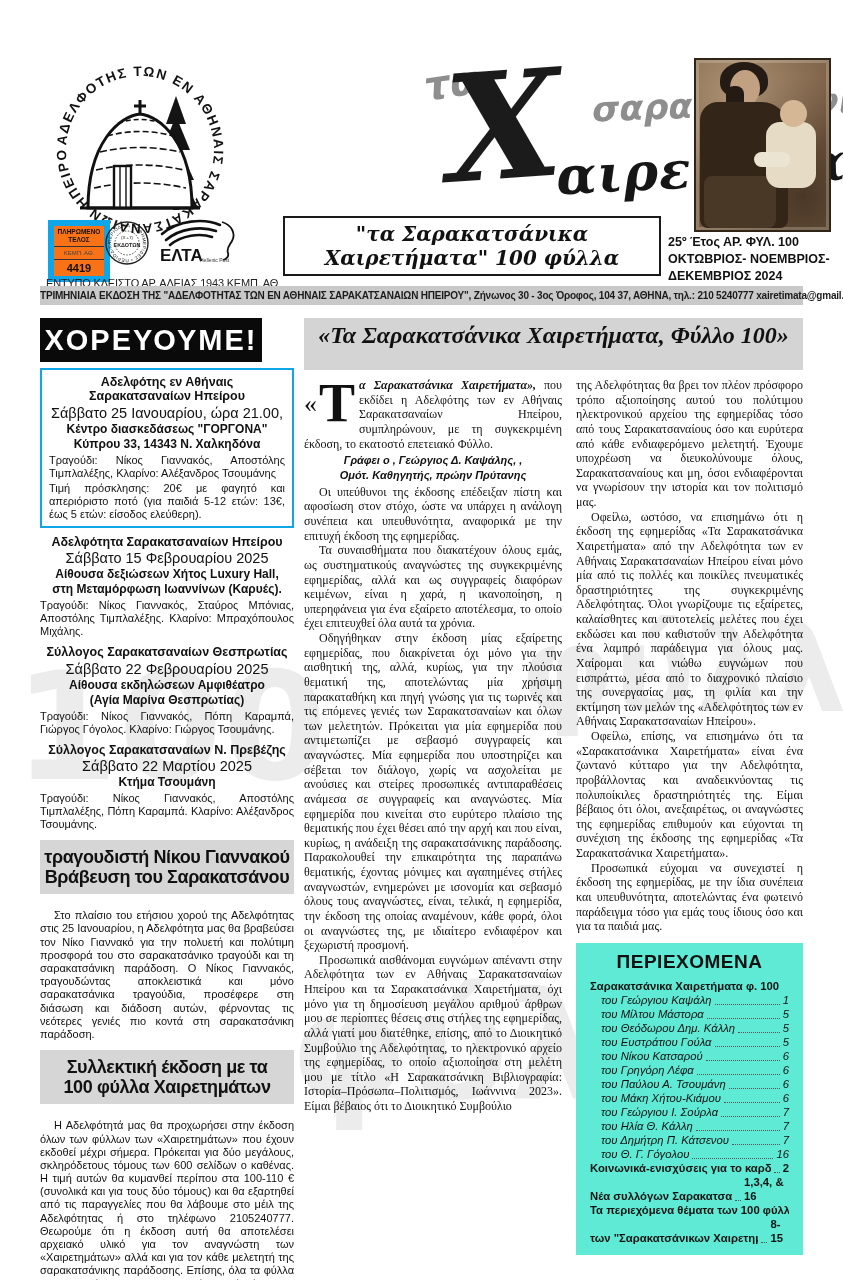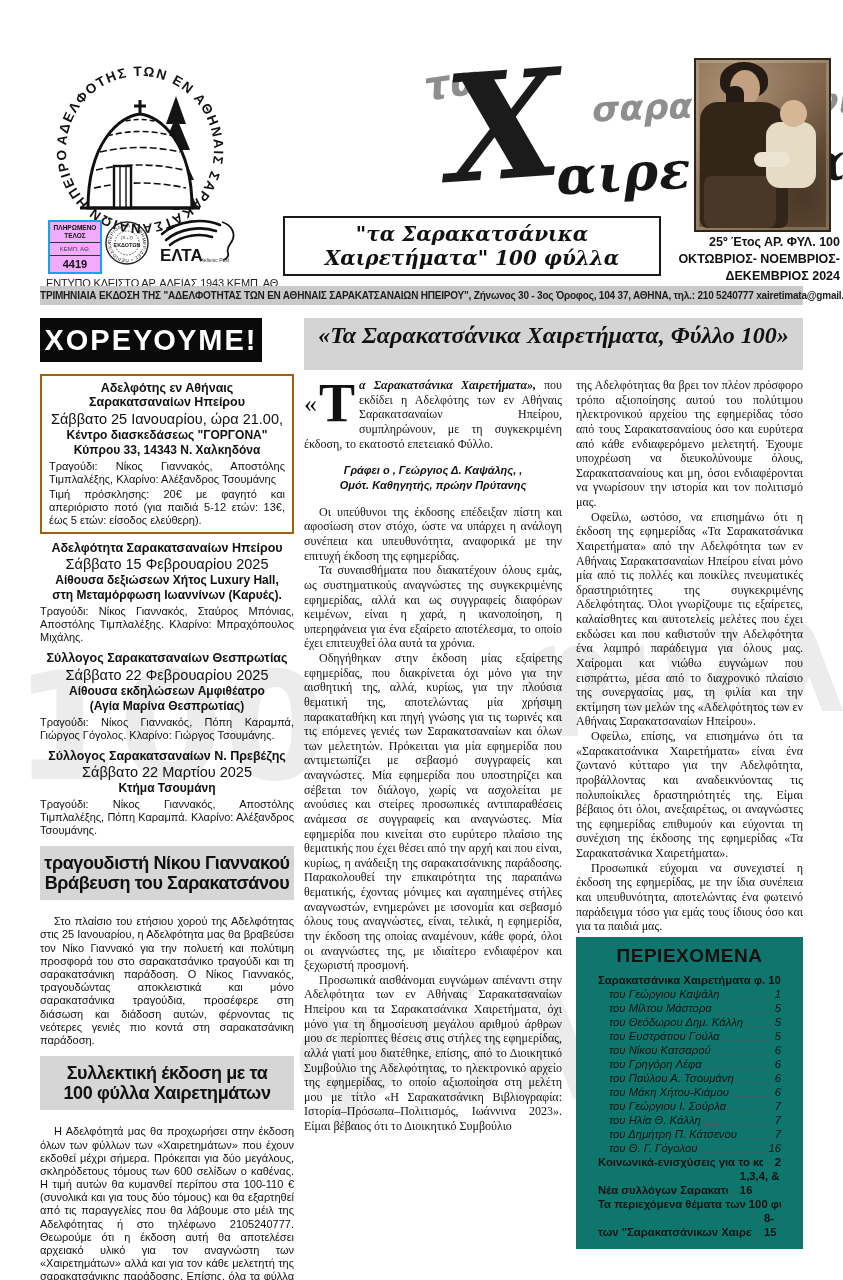--- a/index.html
+++ b/index.html
@@ -31,63 +31,63 @@
                           radial-gradient(circle at 80% 80%,rgba(40,28,16,.6),transparent 70%);}
   .photo div{position:absolute;}
   .ph-scarf{left:24px;top:2px;width:48px;height:36px;border-radius:50% 50% 40% 40%;background:#241c14;}
   .ph-scarf2{left:30px;top:26px;width:18px;height:54px;background:#241c14;border-radius:8px;}
   .ph-head{left:34px;top:10px;width:30px;height:36px;border-radius:50%;background:#c2a082;}
   .ph-body{left:4px;top:42px;width:88px;height:126px;background:#332619;border-radius:18px 26px 8px 8px;}
   .ph-apron{left:8px;top:116px;width:72px;height:52px;background:#4a3826;border-radius:8px;}
   .ph-baby-body{left:70px;top:62px;width:50px;height:66px;background:#e6dcc6;border-radius:14px;}
   .ph-baby-head{left:84px;top:40px;width:27px;height:27px;border-radius:50%;background:#d5b795;}
   .ph-arm{left:58px;top:92px;width:36px;height:15px;background:#ece4d2;border-radius:8px;}
-  .issue{position:absolute;left:668px;top:234px;width:172px;text-align:right;font-size:12.5px;
+  .issue{position:absolute;left:668px;top:234px;width:172px;text-align:left;font-size:12.5px;
          font-weight:bold;line-height:1.35;}
-  .paidbox{position:absolute;left:48px;top:220px;width:50px;border:2px solid #0ea5e9;text-align:center;
-           background:#f0abfc;}
+  .paidbox{position:absolute;left:48px;top:220px;width:50px;border:6px solid #0ea5e9;text-align:center;
+           background:#f97316;}
   .paidbox .pb1{font-size:6.5px;font-weight:bold;border-bottom:1px solid #333;padding:2px 0;line-height:1.2;}
   .paidbox .pb2{font-size:6px;padding:3px 0;border-bottom:1px solid #333;color:#444;}
   .paidbox .pb3{font-size:11px;font-weight:bold;padding:2px 0;}
   .stamp{position:absolute;left:104px;top:220px;width:46px;height:46px;}
   .elta{position:absolute;left:156px;top:218px;width:100px;height:48px;}
   .permit{position:absolute;left:46px;top:277px;width:250px;font-size:11px;letter-spacing:-.2px;color:#222;}
   .pub-bar{position:absolute;left:40px;top:286px;width:763px;height:19px;background:#c9c9c9;
            font-size:10px;font-weight:bold;text-align:center;line-height:19px;white-space:nowrap;
            letter-spacing:-.2px;color:#1b1b1b;}
   
   .left-col{position:absolute;left:40px;top:318px;width:254px;z-index:1;}
   .banner{background:#0a0a0a;color:#fff;width:222px;height:44px;line-height:44px;text-align:center;
           font-size:29px;font-weight:bold;letter-spacing:2px;}
   .event{margin-top:7px;}
-  .event.boxed{border:2px solid #a16207;padding:5px 7px;margin-top:12px;}
+  .event.boxed{border:2px solid #0ea5e9;padding:5px 7px;margin-top:6px;}
   .event-title{font-size:12.5px;font-weight:bold;text-align:center;line-height:1.15;}
   .event-date{font-size:14.5px;font-weight:normal;text-align:center;line-height:1.25;}
   .event-venue{font-size:12px;font-weight:bold;text-align:center;line-height:1.25;}
   .event-para{font-size:11px;text-align:justify;line-height:1.18;margin:2px 0 0;}
   .section-head{background:#d6d6d6;text-align:center;font-weight:bold;font-size:18px;line-height:1.12;
                 padding:7px 2px;margin-top:9px;letter-spacing:-.4px;}
   .section-body{font-size:11px;line-height:1.2;text-align:justify;margin:6px 0 0;text-indent:14px;}
   
   .article{position:absolute;left:304px;top:318px;width:499px;z-index:1;}
   .art-title{background:#d4d4d4;font-family:"Liberation Serif",serif;font-style:italic;font-weight:bold;
              font-size:24px;text-align:center;height:52px;line-height:34px;margin:0;}
   .cols{display:flex;gap:14px;margin-top:8px;}
   .colA{width:258px;} .colB{width:227px;}
   .article p{font-family:"Liberation Serif",serif;font-size:12px;line-height:1.22;text-align:justify;
              margin:0;text-indent:15px;}
   .article p.ni,.article p.lead{text-indent:0;}
   .oq{float:left;font-size:26px;line-height:1;margin:13px 2px 0 0;font-family:"Liberation Serif",serif;}
   .dc{float:left;font-size:54px;line-height:.82;font-weight:bold;margin:3px 4px 0 0;
       font-family:"Liberation Serif",serif;}
   .lead-b{font-weight:bold;font-style:italic;}
-  .byline{text-align:center;font-size:11px;font-weight:bold;font-style:italic;margin:12px 0;
+  .byline{text-align:center;font-size:11px;font-weight:bold;font-style:italic;margin:2px 0;
           line-height:1.35;font-family:"Liberation Sans",sans-serif;}
   
-  .toc{background:#0f766e;margin-top:3px;padding:8px 22px 10px;}
+  .toc{background:#5eead4;margin-top:9px;padding:8px 14px 10px;}
   .toc-title{text-align:center;font-weight:bold;font-size:19px;letter-spacing:.5px;margin-bottom:6px;}
   .toc-row{display:flex;align-items:flex-end;font-size:11.3px;line-height:1.24;}
   .toc-row.header{font-weight:bold;}
   .toc-row.bold{font-weight:bold;}
   .toc-row.author{font-style:italic;padding-left:11px;}
   .toc-label{white-space:nowrap;overflow:hidden;}
   .toc-dots{flex:1;border-bottom:1.5px dotted #555;margin:0 3px 2px;min-width:6px;}
   .toc-page{font-weight:inherit;}
 </style>
 </head>

